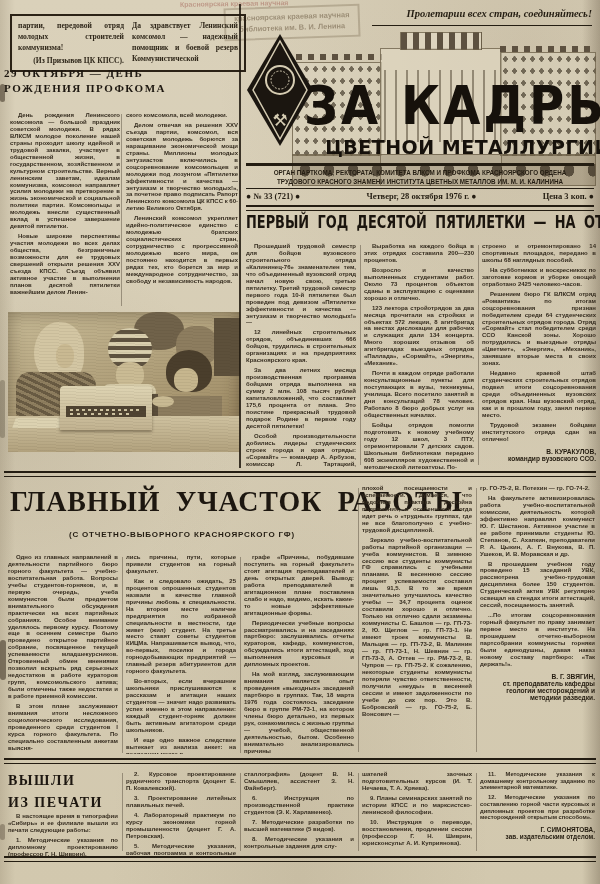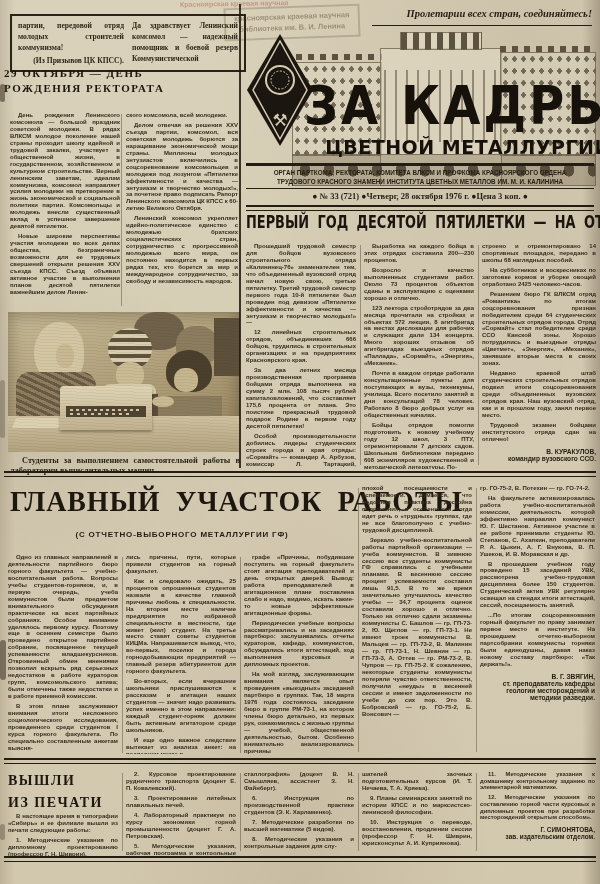--- a/index.html
+++ b/index.html
@@ -56,21 +56,21 @@
   .tagline-line{position:absolute;left:372px;top:25px;width:220px;height:1px;background:#241d12;}
   .mh-title{position:absolute;left:304px;top:74px;width:292px;text-align:center;
     font-family:"DejaVu Sans",sans-serif;font-size:48px;font-weight:900;color:#16110b;
     letter-spacing:3px;transform:scaleY(1.12);transform-origin:center top;white-space:nowrap;}
   .mh-sub{position:absolute;left:322px;top:136px;width:292px;text-align:center;
     font-family:"DejaVu Sans",sans-serif;font-size:19px;font-weight:800;color:#16110b;
     letter-spacing:.5px;white-space:nowrap;}
   .organ{position:absolute;left:246px;top:169px;width:348px;text-align:center;
     font-size:6.3px;font-weight:800;line-height:1.35;color:#241d12;}
   .issue-row{position:absolute;left:246px;top:191px;width:348px;display:flex;
-    justify-content:center;font-family:"Liberation Serif",serif;
+    justify-content:space-between;font-family:"Liberation Serif",serif;
     font-size:8.5px;font-weight:700;color:#241d12;}
   
   .building{position:absolute;left:292px;top:32px;width:302px;height:154px;}
   .bpart{position:absolute;border:1px solid rgba(110,97,74,.8);}
   .bwin{background-image:radial-gradient(rgba(72,62,46,.7) 32%, transparent 34%);
     background-size:9px 12px;background-color:rgba(222,214,192,.45);}
   .bcols{background-image:repeating-linear-gradient(90deg, rgba(88,77,58,.55) 0 2px, transparent 2px 11px);}
   .bdash{background-image:repeating-linear-gradient(90deg,#5d5140 0 6px, transparent 6px 12px);}
   
   .photo{position:absolute;left:8px;top:312px;width:232px;height:140px;overflow:hidden;
@@ -98,21 +98,21 @@
   <div class="slogan-box">
     <div class="sb-col">
       <span>партии, передовой отряд молодых строителей коммунизма!</span>
       <div class="sb-attr">(Из Призывов ЦК КПСС).</div>
     </div>
     <div class="sb-col">Да здравствует Ленинский комсомол — надежный помощник и боевой резерв Коммунистической</div>
   </div>
 
   <div class="bday-head">
     <div>29 ОКТЯБРЯ — ДЕНЬ</div>
-    <div>РОЖДЕНИЯ РЕКТОРАТА</div>
+    <div>РОЖДЕНИЯ ПРОФКОМА</div>
   </div>
   <div class="bt" style="left:10px;top:112px;width:110px;height:198px;">
       <p>День рождения Ленинского комсомола — большой праздник советской молодежи. В рядах ВЛКСМ молодое поколение нашей страны проходит школу идейной и трудовой закалки, участвует в общественной жизни, в государственном, хозяйственном и культурном строительстве. Верный ленинским заветам, идеалам коммунизма, комсомол направляет усилия молодежи на претворение в жизнь экономической и социальной политики партии. Комсомольцы и молодежь внесли существенный вклад в успешное завершение девятой пятилетки.</p>
       <p>Новые широкие перспективы участия молодежи во всех делах общества, безграничные возможности для ее трудовых свершений открыли решения XXV съезда КПСС. Съезд объявил активное участие в выполнении планов десятой пятилетки важнейшим делом Ленин-</p>
     </div>
   <div class="bt cont" style="left:126px;top:112px;width:112px;height:198px;">
       <p>ского комсомола, всей молодежи.</p>
       <p>Делом отвечая на решения XXV съезда партии, комсомол, вся советская молодежь борются за наращивание экономической мощи страны. Миллионы молодых энтузиастов включились в соцсоревнование комсомольцев и молодежи под лозунгом «Пятилетке эффективности и качества — энтузиазм и творчество молодых!», за почетное право подписать Рапорт Ленинского комсомола ЦК КПСС к 60-летию Великого Октября.</p>
       <p>Ленинский комсомол укрепляет идейно-политическое единство с молодежью братских социалистических стран, сотрудничество с прогрессивной молодежью всего мира, он постоянно находится в первых рядах тех, кто борется за мир и международное сотрудничество, за свободу и независимость народов.</p>
     </div>
@@ -134,21 +134,20 @@
     <div class="shape" style="left:150px;top:84px;width:64px;height:44px;background:#8c7c5e;"></div>
     <div class="shape" style="left:0px;top:104px;width:232px;height:36px;background:linear-gradient(#cfc2a0,#b1a17d);"></div>
     <div class="shape" style="left:6px;top:106px;width:56px;height:10px;background:#dcd2b1;transform:skewX(-20deg);"></div>
     <div class="shape" style="left:52px;top:74px;width:92px;height:44px;background:linear-gradient(#ded4b3,#c1b290);border-radius:4px 4px 0 0;box-shadow:0 2px 3px rgba(50,38,20,.4);"></div>
     <div class="shape" style="left:58px;top:94px;width:80px;height:11px;background:#4f4332;"></div>
     <div class="shape" style="left:62px;top:97px;width:70px;height:2px;background:repeating-linear-gradient(90deg,#cfc4a2 0 3px,transparent 3px 6px);"></div>
     <div class="shape" style="left:62px;top:101px;width:60px;height:2px;background:repeating-linear-gradient(90deg,#cfc4a2 0 3px,transparent 3px 7px);"></div>
     <div class="shape" style="left:144px;top:84px;width:22px;height:11px;background:#c9ba93;border-radius:50%;"></div>
     <div class="photo-grain"></div>
   </div>
-  <div class="caption">Студенты за выполнением самостоятельной работы в лаборатории вычислительных машин.</div>
 
   <div class="vr-strong" style="left:239px;top:4px;height:464px;"></div>
 
   <div class="tagline">Пролетарии всех стран, соединяйтесь!</div>
   <div class="tagline-line"></div>
 
   <div class="building">
     <div class="bpart bdash" style="left:4px;top:22px;width:86px;height:6px;border:none;"></div>
     <div class="bpart bwin" style="left:0px;top:30px;width:88px;height:92px;"></div>
     <div class="bpart" style="left:88px;top:16px;width:120px;height:136px;background:rgba(226,218,196,.6);"></div>
@@ -209,21 +208,21 @@
       <div>В. КУРАКУЛОВ,</div>
       <div>командир вузовского ССО.</div>
     </div>
   </div>
   <div class="vr" style="left:360px;top:245px;height:220px;"></div>
   <div class="vr" style="left:478px;top:245px;height:220px;"></div>
 
   <div class="drule" style="left:4px;top:471px;width:592px;"></div>
 
   <div class="party-head">ГЛАВНЫЙ УЧАСТОК РАБОТЫ</div>
-  <div class="party-sub">(С ОТЧЕТНО-ВЫБОРНОГО МЕТАЛЛУРГИИ ГФ)</div>
+  <div class="party-sub">(С ОТЧЕТНО-ВЫБОРНОГО КРАСНОЯРСКОГО ГФ)</div>
   <div class="bt" style="left:8px;top:554px;width:110px;height:200px;">
       <p>Одно из главных направлений в деятельности партийного бюро горного факультета — учебно-воспитательная работа. Вопросы учебы студентов-горняков, и, в первую очередь, учеба коммунистов были предметом внимательного обсуждения практически на всех партийных собраниях. Особое внимание уделялось первому курсу. Поэтому еще в осеннем семестре было проведено открытое партийное собрание, посвященное текущей успеваемости младшекурсников. Откровенный обмен мнениями позволил вскрыть ряд серьезных недостатков в работе кураторов групп, комсомольского актива; были отмечены также недостатки и в работе приемной комиссии.</p>
       <p>В этом плане заслуживают внимания итоги несложного социологического исследования, проведенного среди студентов I курса горного факультета. По специально составленным анкетам выясня-</p>
     </div>
   <div class="bt cont" style="left:126px;top:554px;width:110px;height:200px;">
       <p>лись причины, пути, которые привели студентов на горный факультет.</p>
       <p>Как и следовало ожидать, 25 процентов опрошенных студентов назвали в качестве главной причины любовь к специальности. На втором месте наличие предприятия по избранной специальности в местности, где живет (жил) студент. На третье место ставят советы студентов КИЦМа. Напрашивается вывод, что, во-первых, поселки и города горнодобывающих предприятий — главный резерв абитуриентов для горного факультета.</p>
       <p>Во-вторых, если вчерашние школьники прислушиваются к рассказам и агитации наших студентов — значит надо развивать успех именно в этом направлении: каждый студент-горняк должен быть активным агитатором среди школьников.</p>
       <p>И еще одно важное следствие вытекает из анализа анкет: на последнем месте в</p>
     </div>

